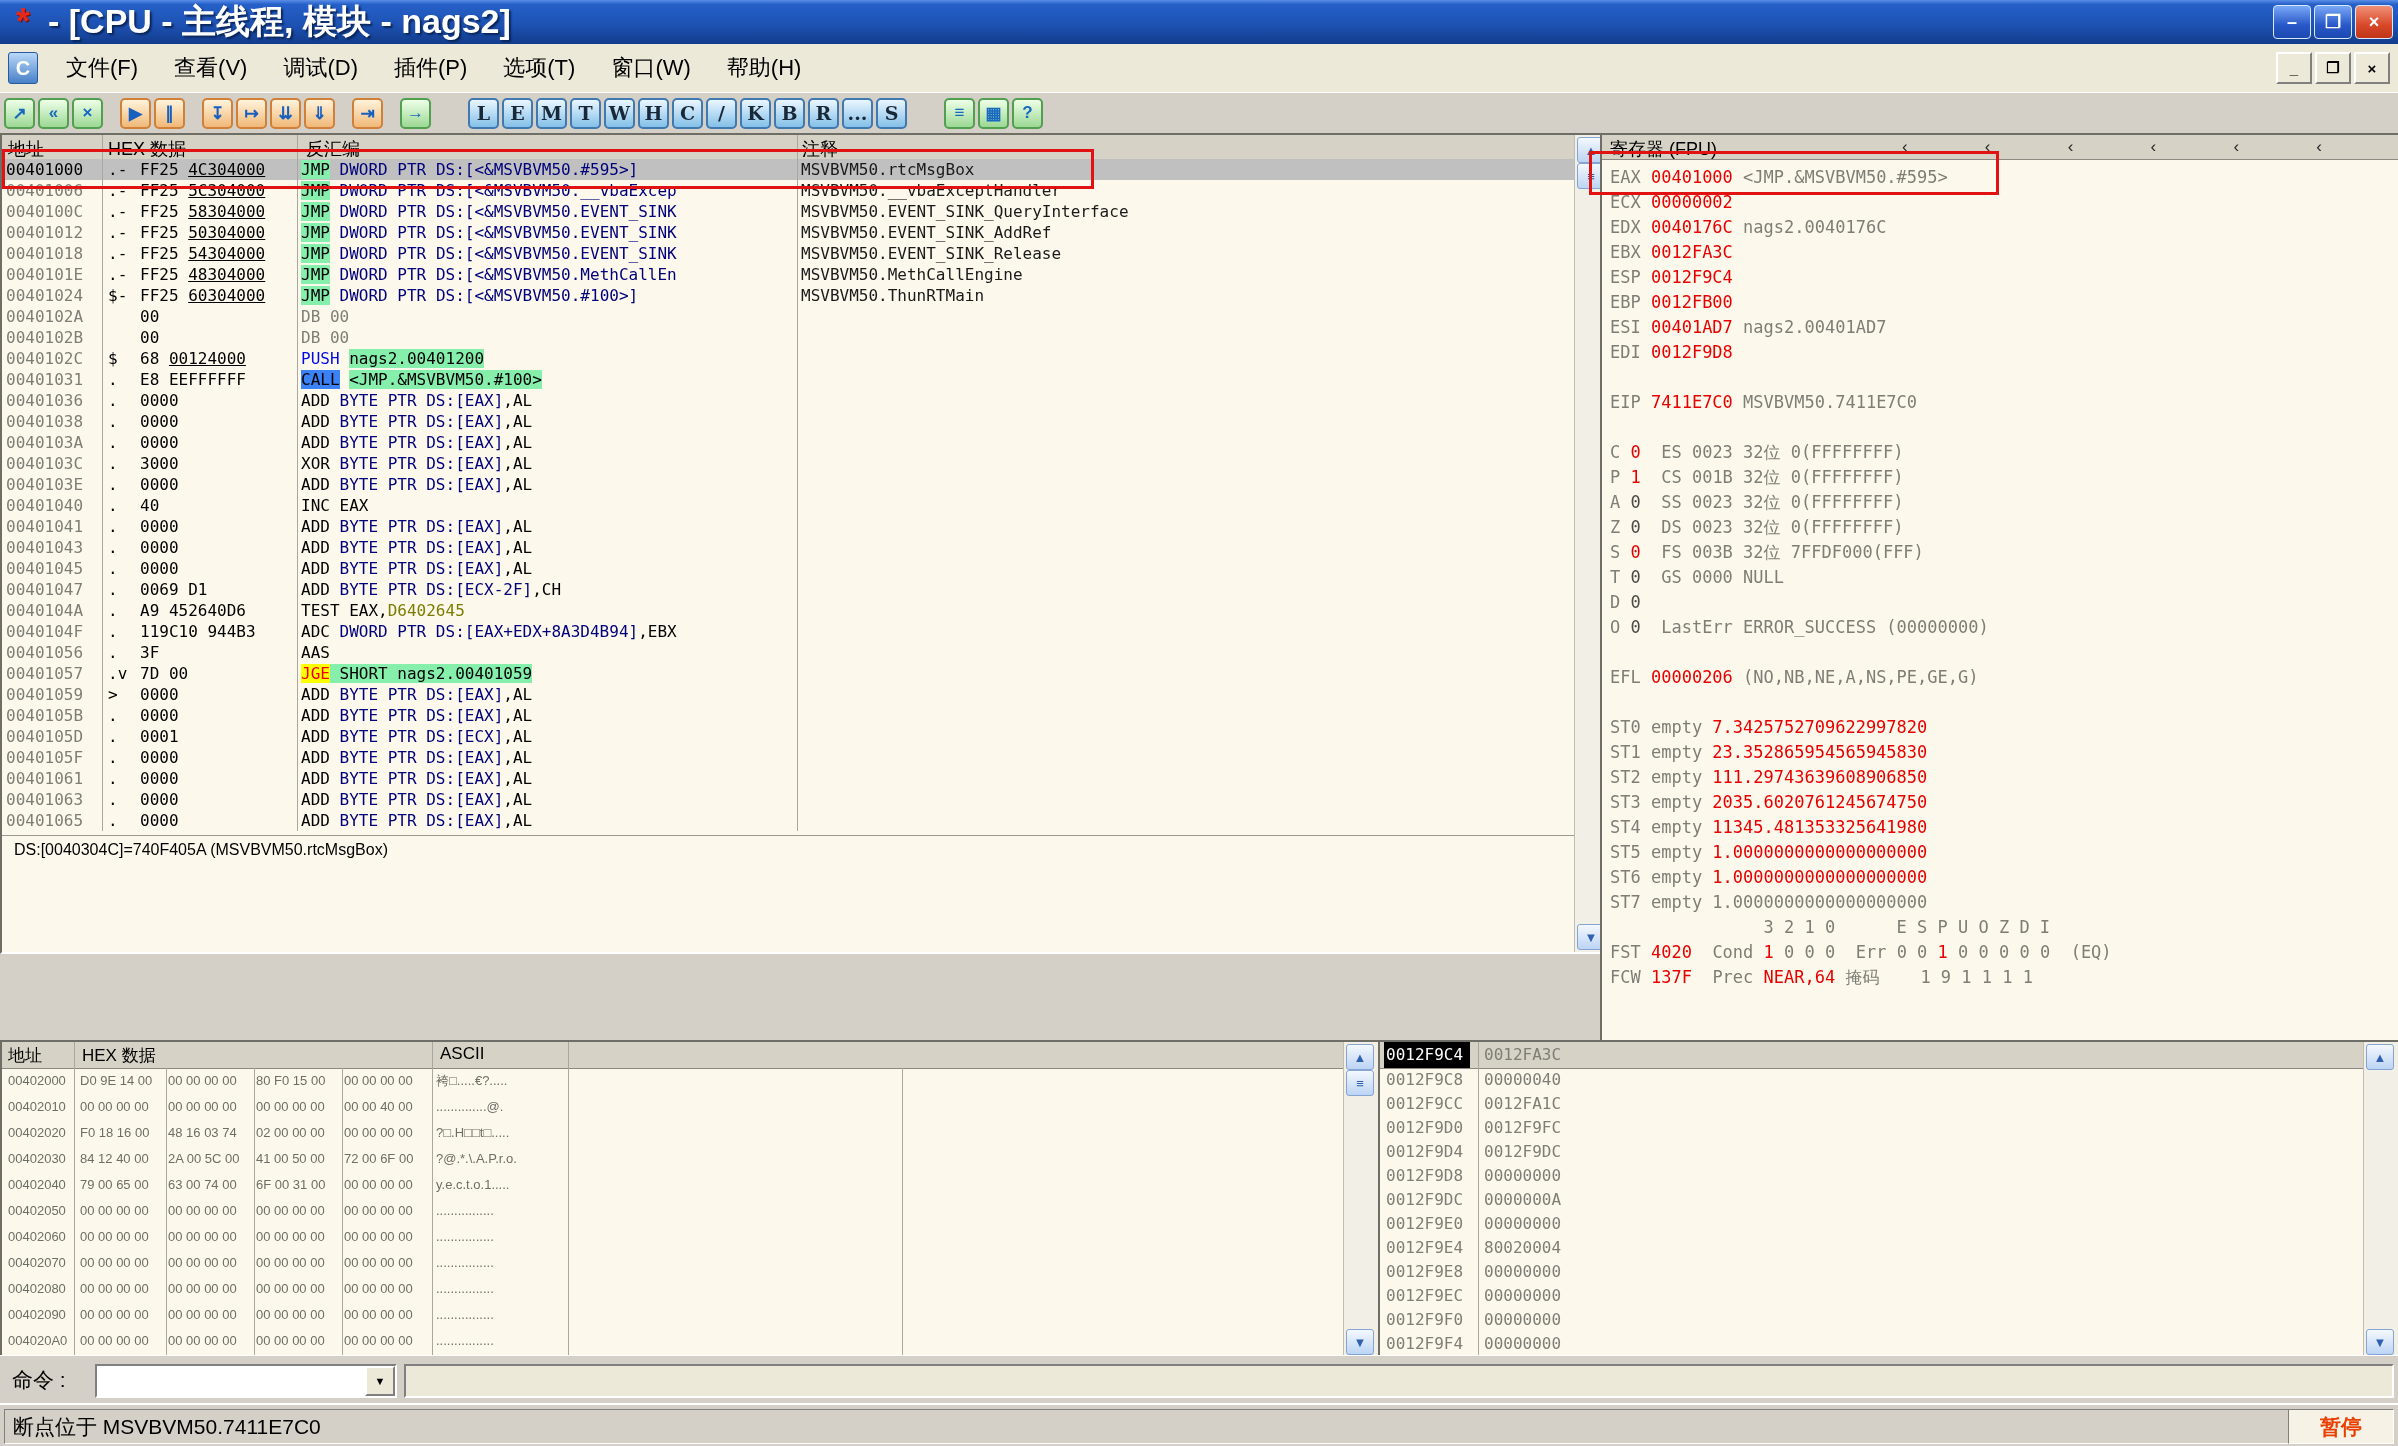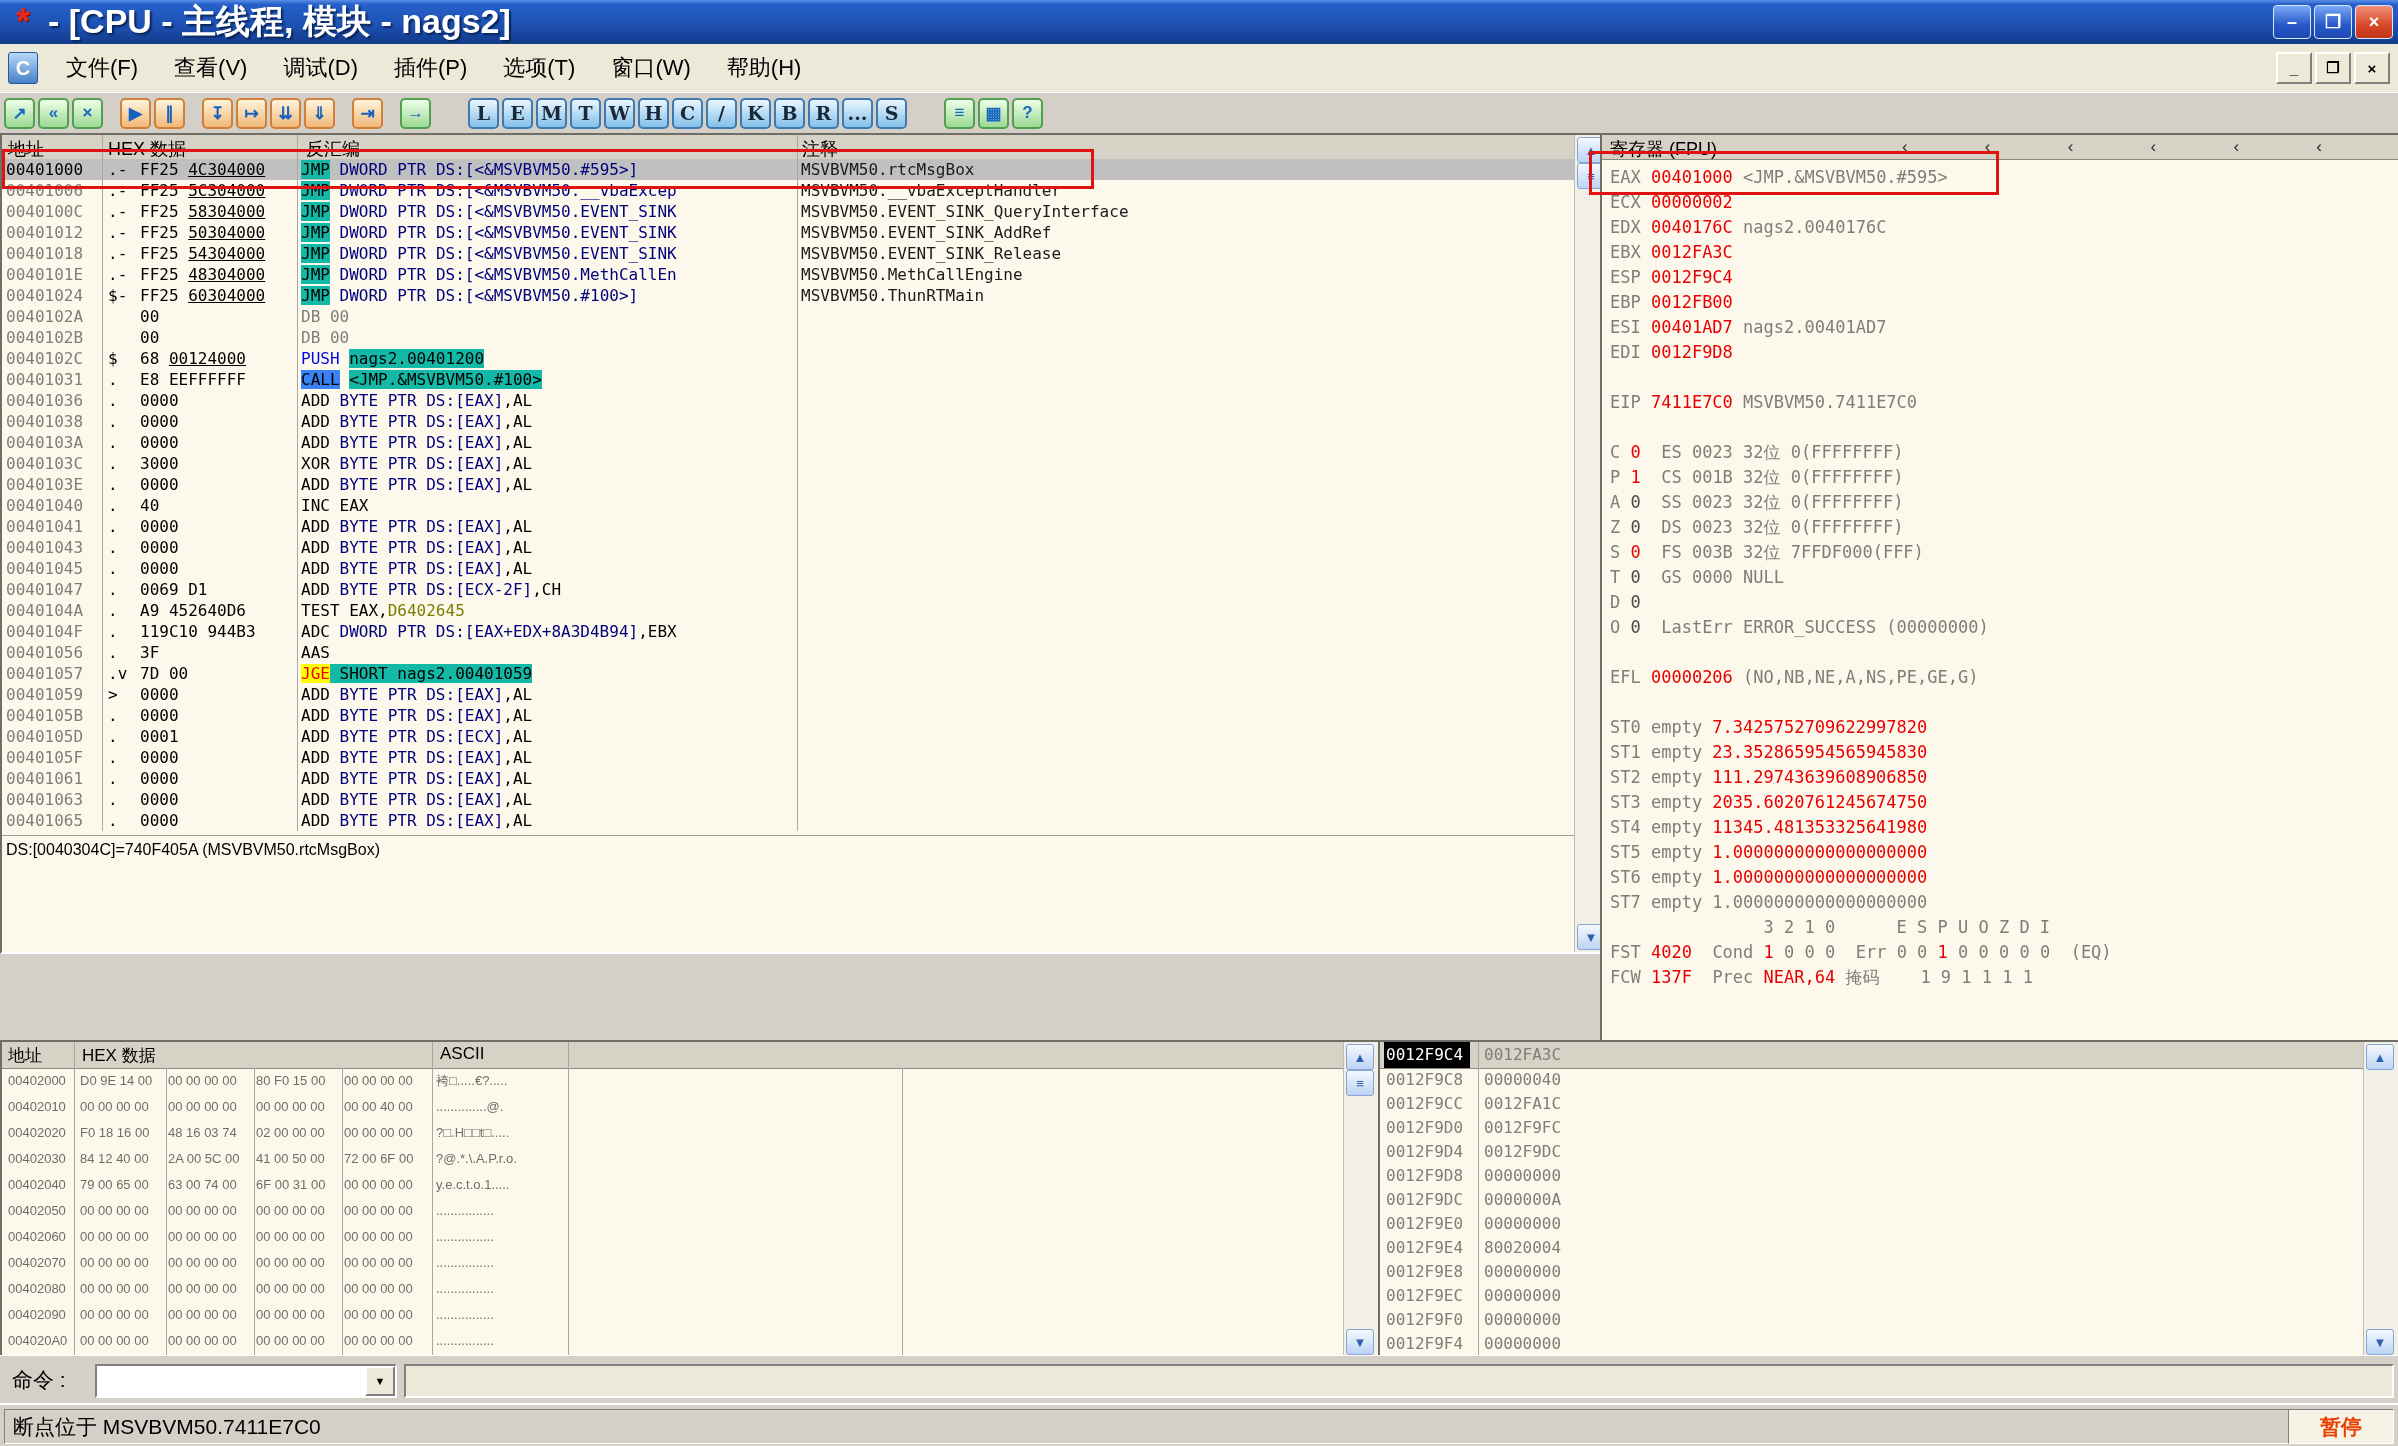--- a/index.html
+++ b/index.html
@@ -58,24 +58,24 @@
   .dr.sel{background:#C0C0C0}
   .dr .ca{position:absolute;left:4px;width:94px;color:#7E7E76}
   .dr.sel .ca{color:#000}
   .dr .cp{position:absolute;left:106px;width:30px;color:#000}
   .dr .ch{position:absolute;left:138px;width:155px;color:#000;overflow:hidden}
   .dr .cc{position:absolute;left:299px;width:494px;color:#000;overflow:hidden}
   .dr .cm{position:absolute;left:799px;width:770px;color:#1A1A1A;overflow:hidden}
   .u{text-decoration:underline}
   .seg-navy{color:#00007C}.seg-gray{color:#7E7E76}.seg-blue{color:#0008E8}
   .seg-olive{color:#7C7C00}.seg-lbl{color:#7E7E76}.seg-dim{color:#4A4A46}.seg-red{color:#E80000}
-  .seg-hl{background:#14b8a6;color:#000}.seg-hlred{background:#FFFF00;color:#F00000}
+  .seg-hl{background:#86efac;color:#000}.seg-hlred{background:#FFFF00;color:#F00000}
   .seg-cyan{background:#3b82f6;color:#000}
   #info-line{position:absolute;left:0;right:26px;top:700px;height:27px;line-height:27px;
-    border-top:1px solid #9A9A92;font-size:16px;color:#000;padding-left:4px;white-space:pre}
+    border-top:1px solid #9A9A92;font-size:16px;color:#000;padding-left:12px;white-space:pre}
 
   
   .sb{position:absolute;background:#F2F0E6;border-left:1px solid #C0BDB2}
   .sbtn{position:absolute;left:2px;width:26px;height:24px;border:1px solid #84A4D4;border-radius:3px;
     background:linear-gradient(#F4F8FE,#BCD4F4);color:#3060B0;font-size:13px;font-weight:bold;
     display:flex;align-items:center;justify-content:center}
 
   
   #reg-pane{left:1600px;top:133px;width:798px;height:914px}
   #reg-marks{position:absolute;left:300px;right:78px;top:0;height:24px;display:flex;

